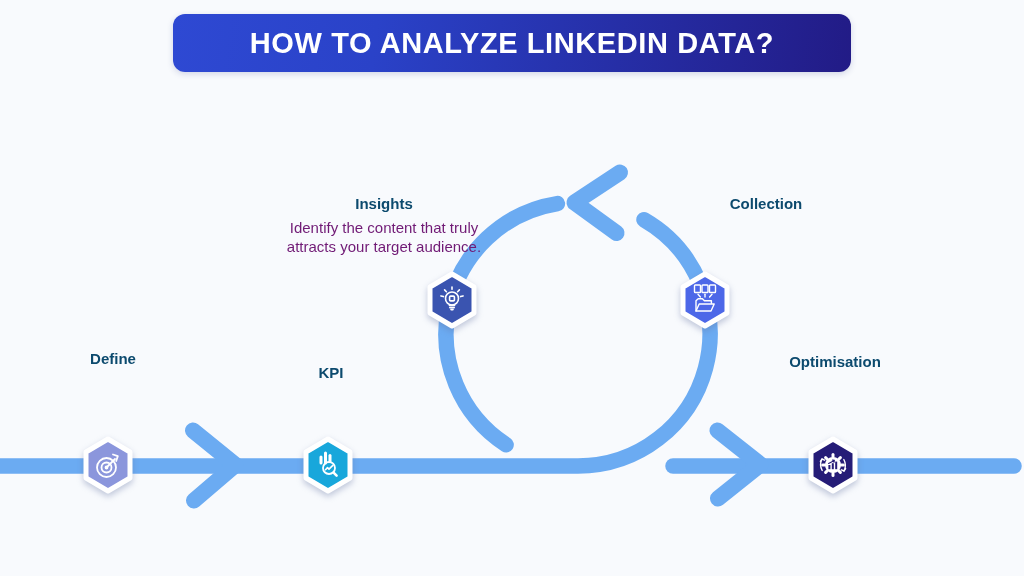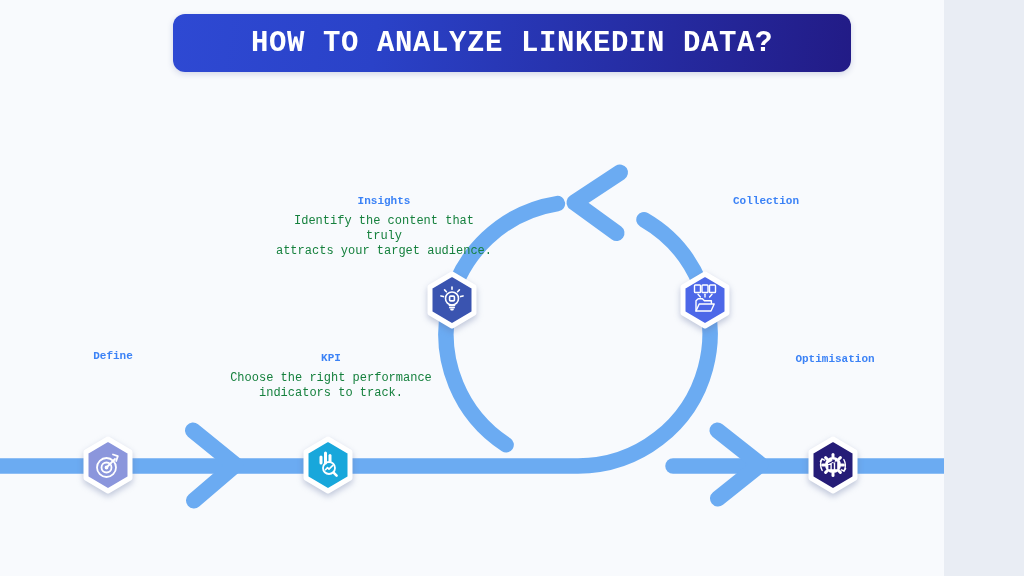--- a/index.html
+++ b/index.html
@@ -1,19 +1,19 @@
 <!DOCTYPE html>
 <html><head>
 <meta charset="utf-8">
 <style>
   html,body{margin:0;padding:0;background:#e9edf4;}
   .canvas{
-    position:relative;width:944px;height:576px;overflow:hidden;
+    position:relative;width:1024px;height:576px;overflow:hidden;
     background:#f8fafd;
-    font-family:Liberation Mono, monospace;
+    font-family:Liberation Sans, sans-serif;
   }
   
   .banner{
     position:absolute;left:173px;top:14px;width:678px;height:58px;
     border-radius:12px;
     background:linear-gradient(98deg,#2e49d3 0%,#2a42c8 30%,#221b86 100%);
     display:flex;align-items:center;justify-content:center;
     box-shadow:0 2px 6px rgba(40,50,130,.18);
   }
   .banner-title{
@@ -22,22 +22,22 @@
   }
   
   svg.flow{position:absolute;left:0;top:0;}
   .stroke{fill:none;stroke:#6babf2;stroke-width:15.5;stroke-linecap:round;}
   .chev{fill:none;stroke:#6babf2;stroke-width:16;stroke-linecap:round;stroke-linejoin:round;}
   
   .hex{position:absolute;width:62px;height:70px;filter:drop-shadow(0 3px 3px rgba(96,112,160,.38));}
   .hex svg{display:block;}
   
   .stage-text{position:absolute;text-align:center;}
-  .stage-title{font-size:11px;font-weight:bold;color:#3b82f6;margin-bottom:7px;}
-  .stage-desc{font-size:12px;color:#15803d;line-height:1.25;white-space:pre-line;}
+  .stage-title{font-size:15px;font-weight:bold;color:#0c4a6e;margin-bottom:7px;}
+  .stage-desc{font-size:15px;color:#701a75;line-height:1.25;white-space:pre-line;}
 </style>
 </head>
 <body>
 
 <div class="canvas">
 
   <div class="banner">
     <div class="banner-title">HOW TO ANALYZE LINKEDIN DATA?</div>
   </div>
 
@@ -147,24 +147,22 @@
           <path d="M 11 6 l 1.6 -2.4 M 11 6 l -2.6 -1.2"></path>
         </g>
       </g>
     </svg>
   </div>
 
   <div class="stage-text" style="left:0px;top:350px;width:226px;">
     <div class="stage-title">Define</div>
   </div>
 
-  <div class="stage-text" style="left:221px;top:352px;width:220px;">
+  <div class="stage-text" style="left:221px;top:364px;width:220px;">
     <div class="stage-title">KPI</div>
-    <div class="stage-desc">Choose the right performance
-indicators to track.</div>
   </div>
 
   <div class="stage-text" style="left:274px;top:195px;width:220px;">
     <div class="stage-title">Insights</div>
     <div class="stage-desc">Identify the content that truly
 attracts your target audience.</div>
   </div>
 
   <div class="stage-text" style="left:636px;top:195px;width:260px;">
     <div class="stage-title">Collection</div>

